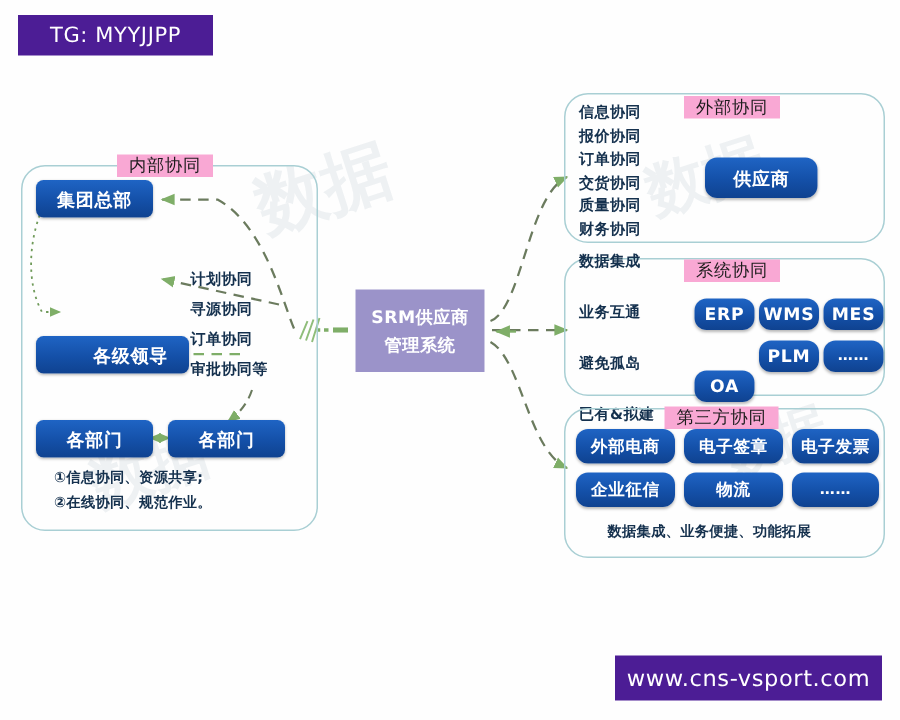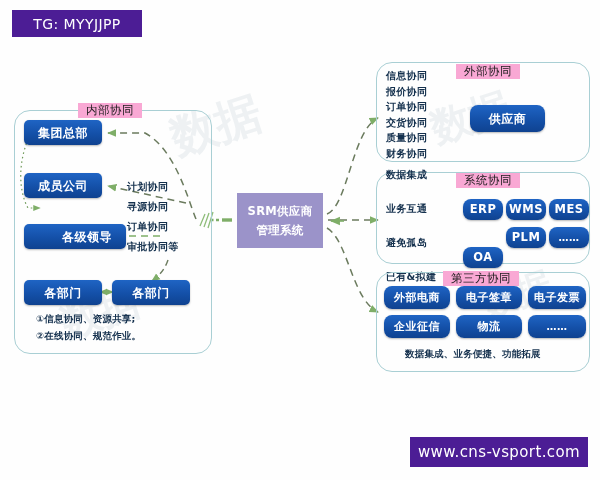--- a/index.html
+++ b/index.html
@@ -124,21 +124,20 @@
     <path d="M327,228 C348,240 352,300 378,312" stroke="#6b7b5e" stroke-width="1.5" fill="none" stroke-dasharray="7 5" marker-end="url(#ah-green)"></path>
 
     <path d="M344,221 L331,221" stroke="#7fae68" stroke-width="1.6" fill="none" marker-end="url(#ah-green)"></path>
   </svg>
 
   <div class="panel" style="left:14px;top:110px;width:196px;height:242px;"></div>
   <div class="panel-title" style="left:78px;top:103px;">内部协同</div>
 
   <div class="chip" style="left:24px;top:120px;width:78px;height:25px;font-size:12px;">集团总部</div>
 
-  <div class="chip" style="left:24px;top:173px;width:78px;height:25px;font-size:12px;">成员公司</div>
 
   <div class="chip" style="left:24px;top:224px;width:78px;height:25px;font-size:12px;padding-left:24px;">各级领导</div>
 
   <div class="chip" style="left:24px;top:280px;width:78px;height:25px;font-size:12px;">各部门</div>
 
   <div class="chip" style="left:112px;top:280px;width:78px;height:25px;font-size:12px;">各部门</div>
 
   <div class="vlist" style="left:127px;top:182px;gap:10px;">
     <span>计划协同</span>
     <span>寻源协同</span>

